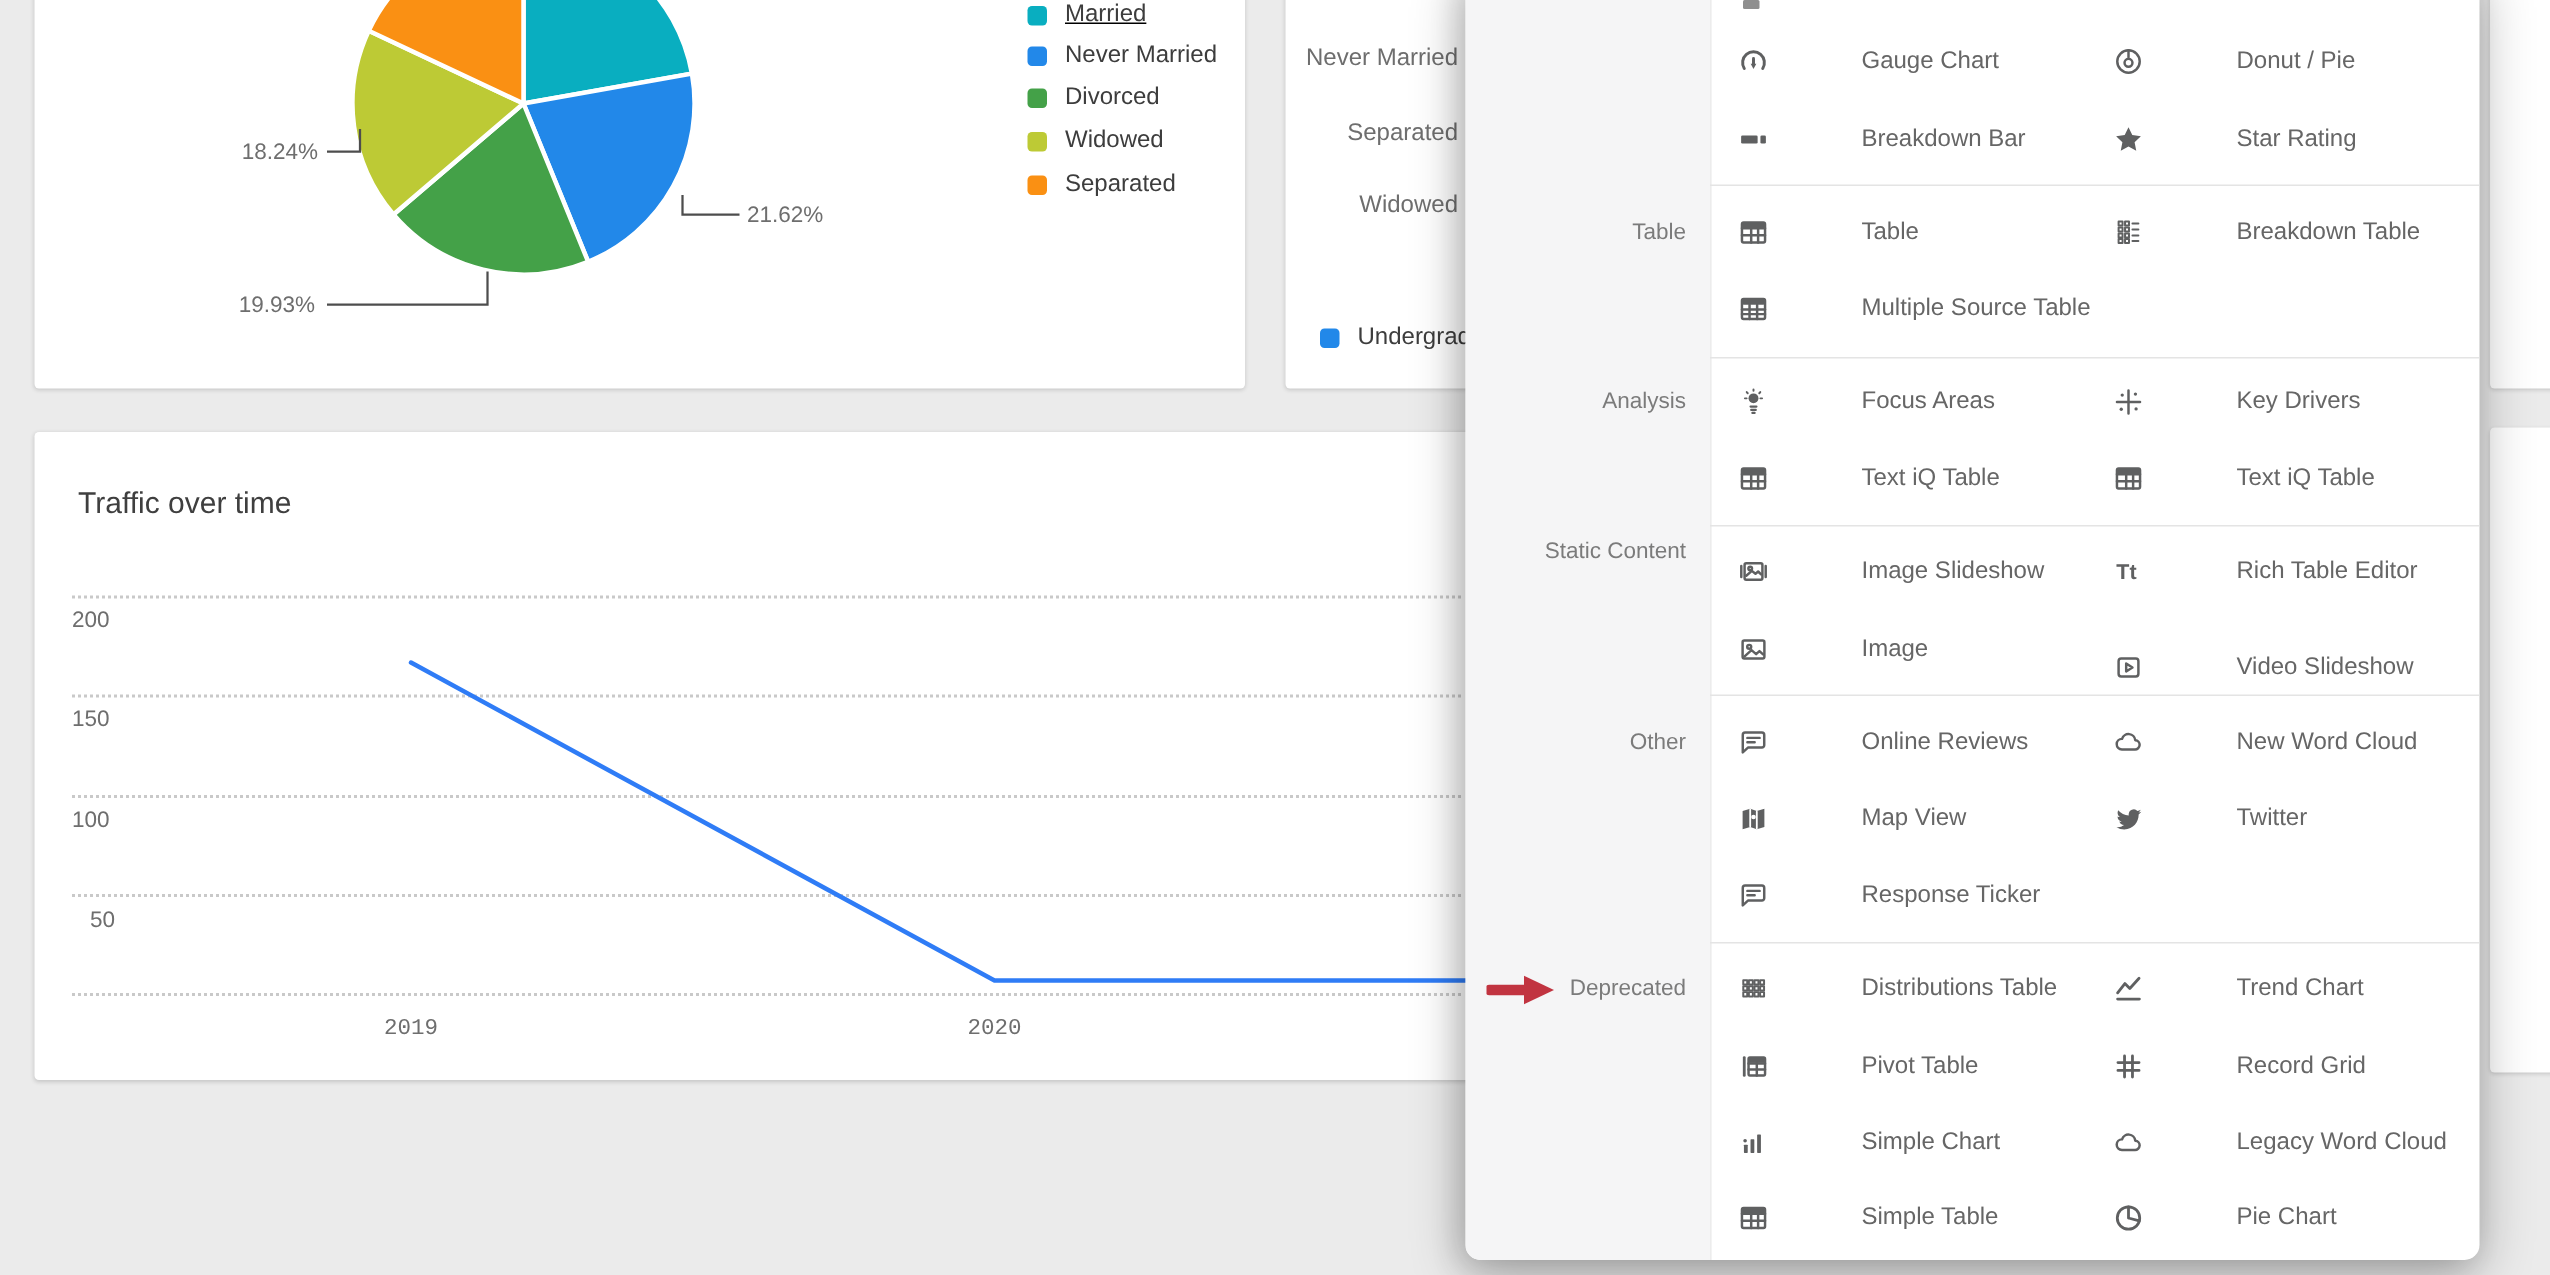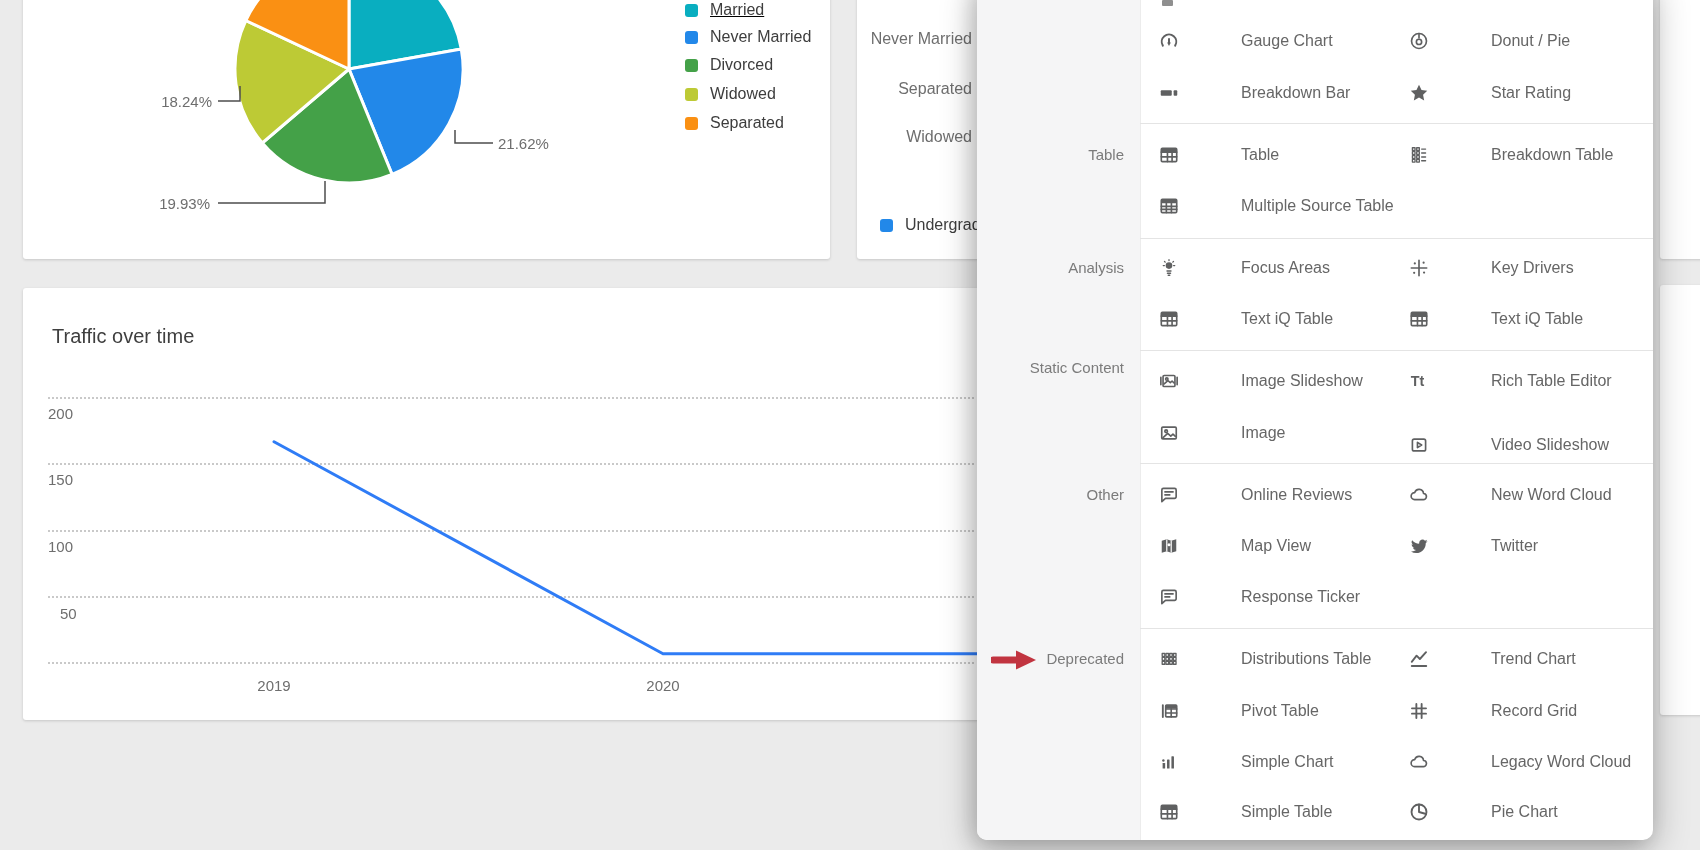--- a/index.html
+++ b/index.html
@@ -8,21 +8,21 @@
   .abs{position:absolute;}
   .card{position:absolute;background:#fff;border-radius:3px;box-shadow:0 1px 3px rgba(0,0,0,.16);}
   .pie-callout{position:absolute;font-size:15px;color:#6e6e6e;white-space:nowrap;}
   .legend-item{position:absolute;display:flex;align-items:center;}
   .legend-swatch{width:13px;height:13px;border-radius:3px;margin-right:12px;flex:0 0 auto;}
   .legend-label{font-size:16px;color:#3d3d3d;white-space:nowrap;}
   .cat-label{position:absolute;font-size:16px;color:#6e6e6e;text-align:right;white-space:nowrap;}
   .chart-title{position:absolute;font-size:20px;color:#3f3f3f;}
   .gridline{position:absolute;height:0;border-top:2px dotted #c9c9c9;}
   .ytick{position:absolute;font-size:15px;color:#6e6e6e;}
-  .xtick{position:absolute;font-size:15px;color:#6e6e6e;text-align:center;width:60px;}
+  .xtick{position:absolute;font-size:15px;color:#6e6e6e;text-align:center;width:60px;font-family:Liberation Mono, monospace;}
   .add-btn{position:absolute;left:722px;top:768px;width:258px;height:45px;background:#0D5AA8;
            border-radius:4px;display:flex;align-items:center;justify-content:center;
            box-shadow:0 1px 3px rgba(0,0,0,.2);cursor:pointer;}
   .add-btn-label{color:#fff;font-size:17px;font-weight:bold;margin-left:11px;}
   .panel{position:absolute;left:977px;top:-20px;width:676px;height:860px;background:#fff;
          border-radius:0 0 10px 10px;overflow:hidden;
          box-shadow:0 8px 36px rgba(0,0,0,.30),-5px 6px 20px rgba(0,0,0,.12);}
   .panel-gutter{position:absolute;left:0;top:0;width:163px;height:100%;background:#f5f5f6;
                 border-right:1px solid #ececec;}
   .psec{position:absolute;left:0;width:147px;text-align:right;font-size:15px;color:#7b7b7b;

